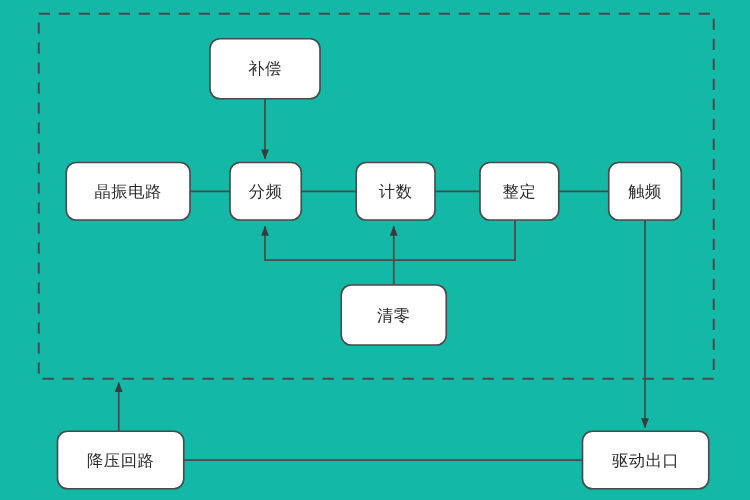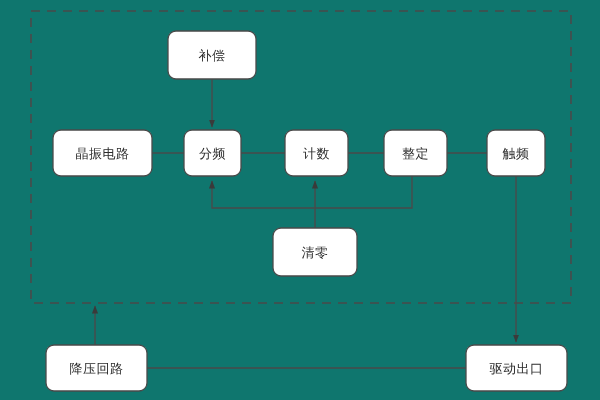--- a/index.html
+++ b/index.html
@@ -8,21 +8,21 @@
     padding: 0;
     background: #ffffff;
   }
   body {
     font-family: "DejaVu Sans", "Liberation Sans", sans-serif;
   }
   #stage {
     position: relative;
     width: 600px;
     height: 400px;
-    background: #0f766e;
+    background: #14b8a6;
     overflow: hidden;
   }
   #diagram-svg {
     position: absolute;
     left: 0;
     top: 0;
     width: 600px;
     height: 400px;
   }
   .node-label {

